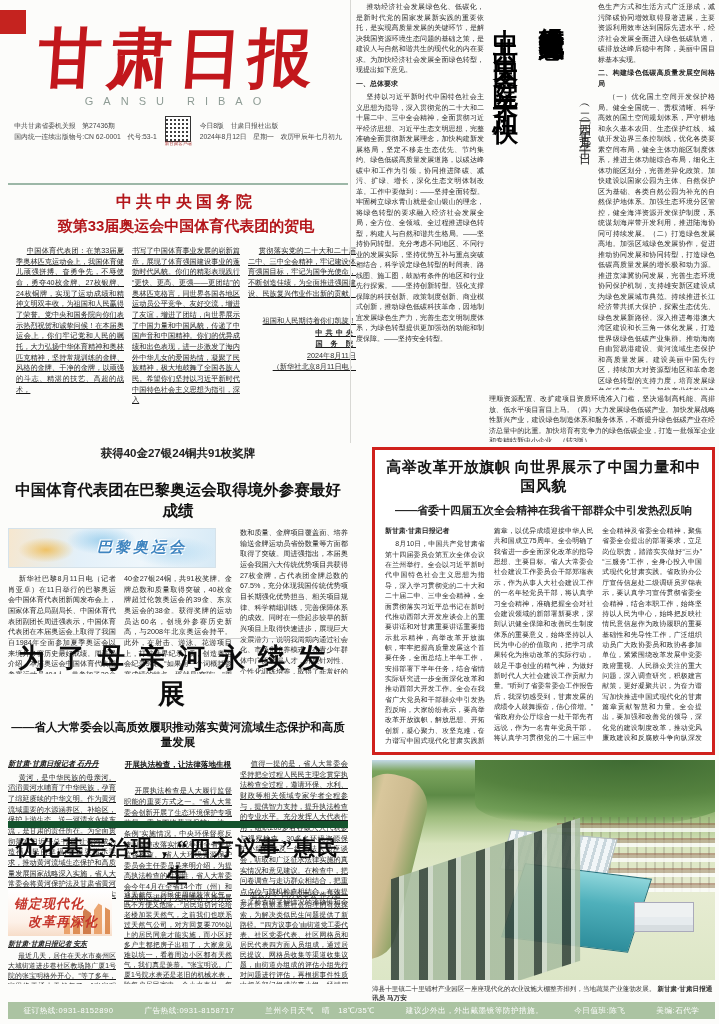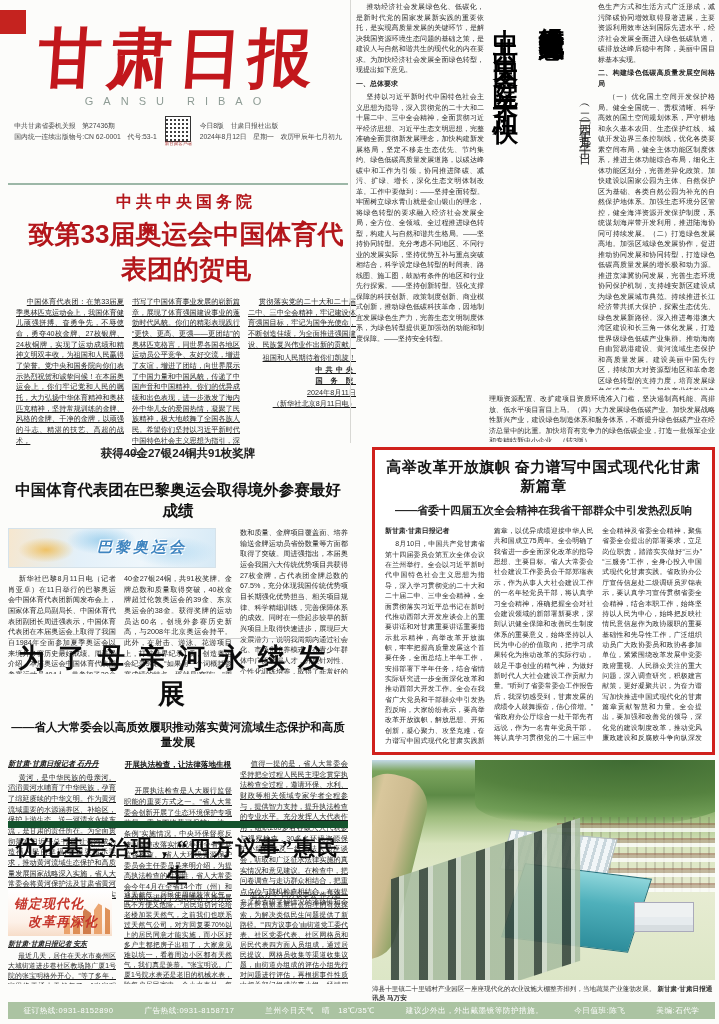--- a/index.html
+++ b/index.html
@@ -23,23 +23,23 @@
   .mast-info .blk{font-size:6.8px;line-height:1.7;color:#444;text-align:left;}
   .qr{width:24px;height:24px;background:
       repeating-linear-gradient(0deg,#222 0 2px,#fff 2px 4px),
       repeating-linear-gradient(90deg,#222 0 2px,#fff 2px 4px);
       background-blend-mode:screen;border:1px solid #333;}
   .qr-cap{font-size:4.5px;color:#a33;line-height:1;}
   .mast-rule{left:8px;top:183px;width:340px;height:2px;background:#9cb7a7;}
   
   .hedian{left:16px;top:188px;width:340px;height:256px;}
   .hd-kicker{text-align:center;font-size:16px;font-weight:bold;color:#b3161b;letter-spacing:4px;margin-top:4px;}
-  .hd-head{text-align:center;font-size:26px;font-weight:bold;color:#b3161b;letter-spacing:0px;margin-top:4px;}
+  .hd-head{text-align:center;font-size:15px;font-weight:bold;color:#b3161b;letter-spacing:0px;margin-top:4px;}
   .hedian .colrow{margin-top:10px;height:182px;}
-  .sig{margin-top:2px;text-align:right;line-height:1.6;}
+  .sig{margin-top:16px;text-align:right;line-height:1.6;}
   .sig .b{font-weight:bold;letter-spacing:3px;}
   
   .oly{left:8px;top:446px;width:340px;height:192px;border-bottom:1px solid #cfcfcf;}
   .oly-badge{text-align:center;font-size:11.5px;font-weight:bold;color:#222;}
   .oly-head{text-align:center;font-size:15.5px;font-weight:bold;margin-top:19px;color:#111;}
   .oly-body{margin-top:6px;height:146px;position:relative;}
   .banner{position:absolute;left:0;top:0;width:208px;height:40px;
       background:
         radial-gradient(40px 18px at 18% 55%,rgba(240,180,60,.75),transparent 70%),
         radial-gradient(50px 20px at 45% 30%,rgba(120,190,230,.6),transparent 70%),
@@ -196,21 +196,21 @@
   <div class="abs vtitle-b">经济社会发展全面绿色转型的意见</div>
   <div class="abs vdate">（二〇二四年七月三十一日）</div>
   <div class="abs yj-right jt">
     <div>色生产方式和生活方式广泛形成，减污降碳协同增效取得显著进展，主要资源利用效率达到国际先进水平，经济社会发展全面进入绿色低碳轨道，碳排放达峰后稳中有降，美丽中国目标基本实现。</div>
     <div class="yj-sec">二、构建绿色低碳高质量发展空间格局</div>
     <div class="indent">（一）优化国土空间开发保护格局。健全全国统一、责权清晰、科学高效的国土空间规划体系，严守耕地和永久基本农田、生态保护红线、城镇开发边界三条控制线，优化各类要素空间布局，健全主体功能区制度体系，推进主体功能综合布局，细化主体功能区划分，完善差异化政策。加快建设以国家公园为主体、自然保护区为基础、各类自然公园为补充的自然保护地体系。加强生态环境分区管控，健全海洋资源开发保护制度，系统谋划海岸带开发利用，推进陆海协同可持续发展。（二）打造绿色发展高地。加强区域绿色发展协作，促进推动协同发展和协同转型，打造绿色低碳高质量发展的增长极和动力源。推进京津冀协同发展，完善生态环境协同保护机制，支持雄安新区建设成为绿色发展城市典范。持续推进长江经济带共抓大保护，探索生态优先、绿色发展新路径。深入推进粤港澳大湾区建设和长三角一体化发展，打造世界级绿色低碳产业集群。推动海南自由贸易港建设、黄河流域生态保护和高质量发展。建设美丽中国先行区，持续加大对资源型地区和革命老区绿色转型的支持力度，培育发展绿色低碳产业。三、加快产业结构绿色低碳转型（三）推动传统产业绿色低碳改造升级。大力推动钢铁、有色、石化、化工、建材、造纸、印染等行业绿色低碳转型，推广节能低碳和清洁生产技术装备，推进工艺流程更新升级，优化产能规模和布局，持续更新土地、环保、能效、水效和碳排放等约束性标准，以国家标准提升引领传统产业优化升级，建立健全产能退出机制，合</div>
   </div>
   <div class="abs yj-strip jt">理顺资源配置、改扩建项目资质环境准入门槛，坚决遏制高耗能、高排放、低水平项目盲目上马。（四）大力发展绿色低碳产业。加快发展战略性新兴产业，建设绿色制造体系和服务体系，不断提升绿色低碳产业在经济总量中的比重。加快培育有竞争力的绿色低碳企业，打造一批领军企业和专精特新中小企业。（转3版）</div>
 
   <div class="abs redbox">
-    <div class="gj-head">高举改革开放旗帜  奋力谱写中国式现代化甘肃新篇章</div>
+    <div class="gj-head">高举改革开放旗帜  向世界展示了中国力量和中国风貌</div>
     <div class="gj-sub">——省委十四届五次全会精神在我省干部群众中引发热烈反响</div>
     <div class="gj-body jt">
       <div class="gj-byline">新甘肃·甘肃日报记者</div>
       <div class="indent">8月10日，中国共产党甘肃省第十四届委员会第五次全体会议在兰州举行。全会以习近平新时代中国特色社会主义思想为指导，深入学习贯彻党的二十大和二十届二中、三中全会精神，全面贯彻落实习近平总书记在新时代推动西部大开发座谈会上的重要讲话和对甘肃重要讲话重要指示批示精神，高举改革开放旗帜，牢牢把握高质量发展这个首要任务，全面总结上半年工作，安排部署下半年任务，结合省情实际研究进一步全面深化改革和推动西部大开发工作。全会在我省广大党员和干部群众中引发热烈反响，大家纷纷表示，要高举改革开放旗帜，解放思想、开拓创新，凝心聚力、攻坚克难，奋力谱写中国式现代化甘肃实践新篇章，以优异成绩迎接中华人民共和国成立75周年。全会明确了我省进一步全面深化改革的指导思想、主要目标。省人大常委会社会建设工作委员会干部郑瑞表示，作为从事人大社会建设工作的一名年轻党员干部，将认真学习全会精神，准确把握全会对社会建设领域的新部署新要求，深刻认识健全保障和改善民生制度体系的重要意义，始终坚持以人民为中心的价值取向，把学习成果转化为推动改革的实际行动，鼓足干事创业的精气神，为做好新时代人大社会建设工作贡献力量。“听到了省委常委会工作报告后，我深切感受到，甘肃发展的成绩令人鼓舞振奋，信心倍增。”省政府办公厅综合一处干部先有远说，作为一名青年党员干部，将认真学习贯彻党的二十届三中全会精神及省委全会精神，聚焦省委全会提出的部署要求，立足岗位职责，踏踏实实做好“三办”“三服务”工作，全身心投入中国式现代化甘肃实践。省政协办公厅宣传信息处二级调研员罗锦表示，要认真学习宣传贯彻省委全会精神，结合本职工作，始终坚持以人民为中心，始终把反映社情民意信息作为政协履职的重要基础性和先导性工作，广泛组织动员广大政协委员和政协各参加单位，紧紧围绕改革发展中党委政府重视、人民群众关注的重大问题，深入调查研究，积极建言献策，更好凝聚共识，为奋力谱写加快推进中国式现代化的甘肃篇章贡献智慧和力量。全会提出，要加强和改善党的领导，深化党的建设制度改革，推动党风廉政建设和反腐败斗争向纵深发展，健全改革落实机制，为全面现代化建设提供坚强保证。临泽市纪委书记、市监委主任骆示，将聚焦全会确定的全面进一步全面深化改革的主要目标和各项任务，精准开展政治监督，做实做细日常监督，深化监督成果转化运用，以改革精神和严的标准深化正风肃纪反腐，一体推进“三不腐”，把全会确定的各项目标任务落到实处，为改革发展营造风清气正的政治生态。发展是第一要务，人才是第一资源，创新是第一动力。全会提出，实施更加积极、更加开放、更加有效的人才政策。省委组织部人才工作处处长杨小婷表示，作为人才工作者，将坚持向用人主体授权、为人才发展松绑，以钉钉子精神抓好改革落实，深入实施人才强省工程。（转2版）</div>
     </div>
   </div>
 
   <div class="abs hrule-olympics"></div>
 
   <div class="abs mqh">

